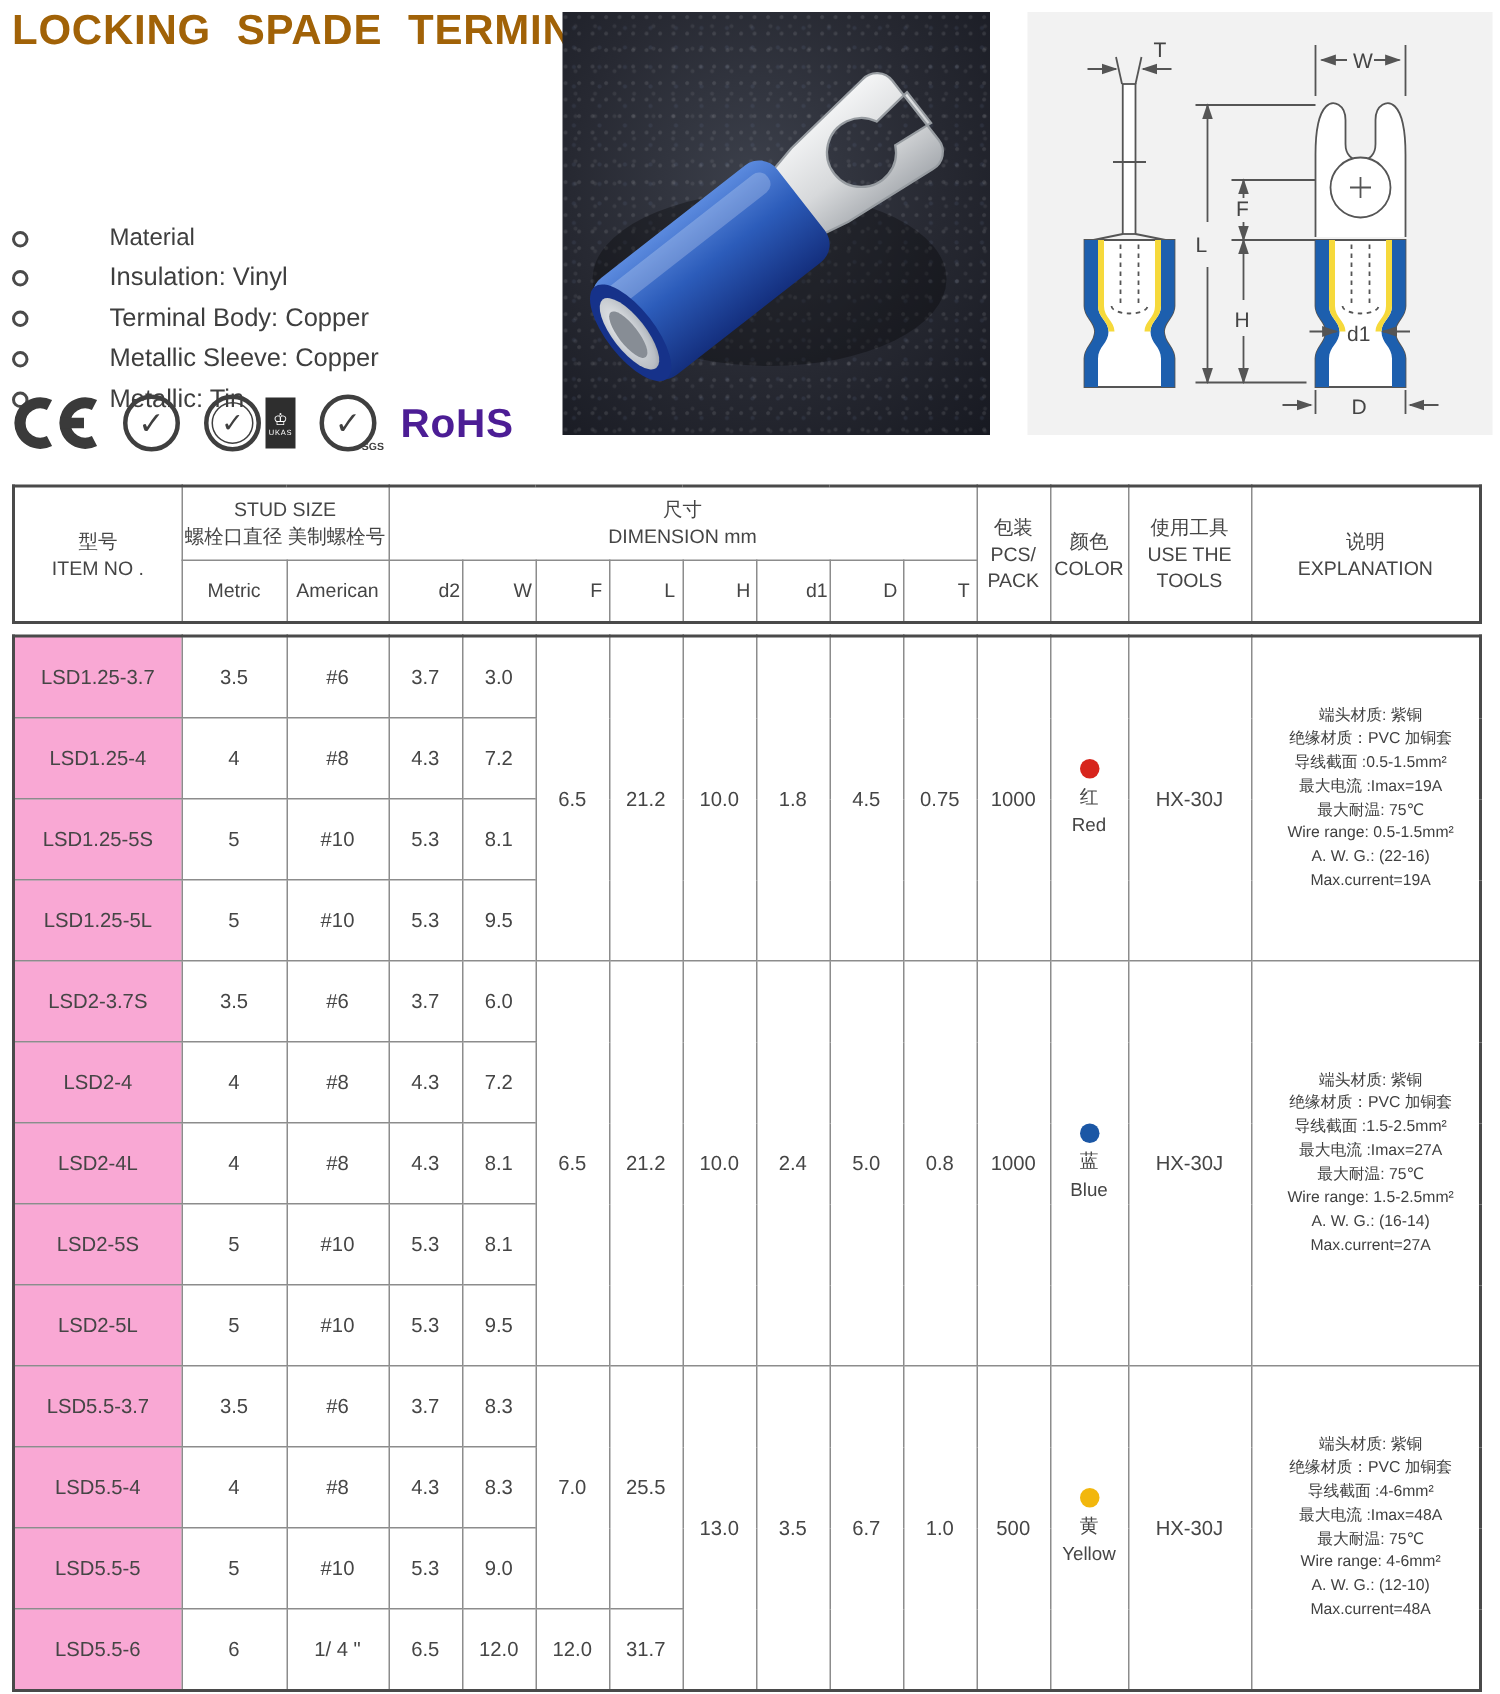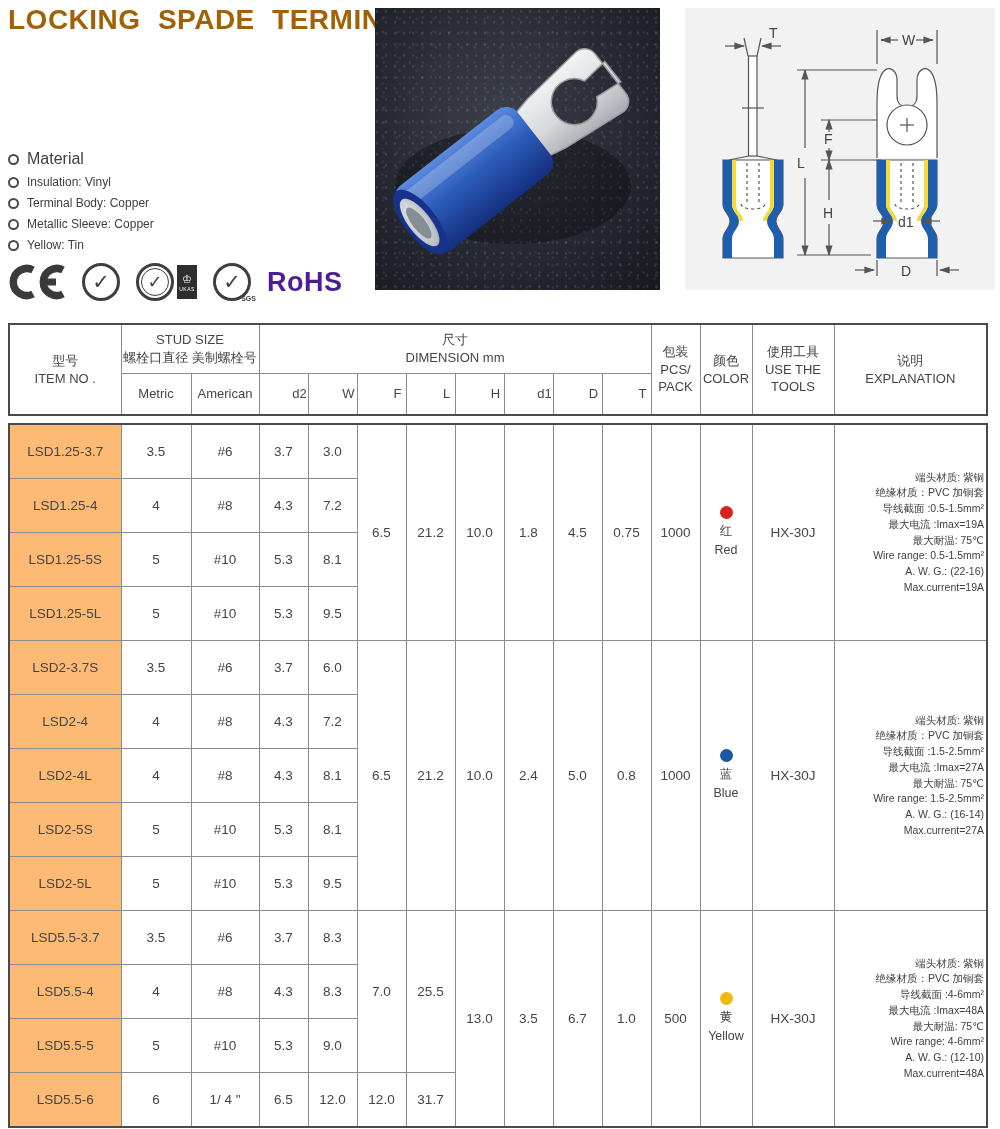--- a/index.html
+++ b/index.html
@@ -2,24 +2,24 @@
 <html><head>
 <meta charset="utf-8">
 <style>
   html,body{margin:0;padding:0;}
   body{width:1000px;height:1129px;position:relative;background:#fff;
        font-family:"Liberation Sans","DejaVu Sans",sans-serif;color:#3e3e3e;overflow:hidden;}
   .abs{position:absolute;}
   
   .title{left:8px;top:4px;font-size:28px;font-weight:700;letter-spacing:.5px;word-spacing:9px;color:#a16207;}
   .mat{left:8px;top:150px;}
-  .mat-row{display:flex;align-items:center;margin-bottom:7px;}
+  .mat-row{display:flex;align-items:center;margin-bottom:7px;gap:46px;}
   .ring{width:7px;height:7px;border:2px solid #4a4a4a;border-radius:50%;margin-right:8px;flex:0 0 auto;}
   .mat-head{font-size:16px;}
-  .mat-item{font-size:12px;}
+  .mat-item{font-size:17px;}
   
   .certs{left:8px;top:260px;display:flex;align-items:center;gap:16px;height:44px;}
   .badge{width:38px;height:38px;border:3px solid #3f3f3f;border-radius:50%;display:flex;align-items:center;justify-content:center;
          font-size:21px;font-weight:700;color:#3f3f3f;box-sizing:border-box;position:relative;}
   .badge .inner{width:26px;height:26px;border:1.5px solid #3f3f3f;border-radius:50%;display:flex;align-items:center;justify-content:center;font-size:18px;}
   .ukas{width:20px;height:34px;background:#2e2e2e;color:#fff;display:flex;flex-direction:column;align-items:center;justify-content:center;font-size:11px;margin-left:3px;}
   .ukas small{font-size:5px;letter-spacing:.5px;}
   .sgs-wrap{position:relative;}
   .sgs-txt{position:absolute;right:-8px;bottom:-4px;font-size:7px;font-weight:700;color:#3f3f3f;}
   .rohs{font-size:27px;font-weight:800;color:#4c1d95;letter-spacing:.5px;}
@@ -39,22 +39,22 @@
   .tbody-tbl{top:423px;}
   table{border:2px solid #4a4a4a;}
   td{border:1px solid #8c8c8c;text-align:center;vertical-align:middle;font-size:13.5px;color:#454545;padding:0;}
   .pre{white-space:pre-line;}
   .thead-tbl td{font-size:13px;line-height:1.35;}
   .thead-tbl .r1 td{height:48px;}
   .thead-tbl .r2 td{height:40px;margin-left:39px;}
   .stud-cell{font-size:11.5px;}
   .dim-cell{font-size:14px;padding-left:32px;}
   .tbody-tbl td{height:53px;}
-  .item-cell{background:#fdba74;}
-  .expl-cell{font-size:10.5px;text-align:right;padding:4px 2px 4px 9px;line-height:1.5;color:#3f3f3f;}
+  .item-cell{background:#f9a8d4;}
+  .expl-cell{font-size:10.5px;text-align:center;padding:4px 2px 4px 9px;line-height:1.5;color:#3f3f3f;}
   .dot{width:13px;height:13px;border-radius:50%;margin:0 auto 3px;}
   .color-cell div{line-height:1.45;font-size:12.5px;}
 </style>
 </head>
 <body>
 
 <div class="abs title">LOCKING  SPADE  TERMINALS</div>
 
 <div class="abs mat">
   <div class="mat-row">
@@ -68,21 +68,21 @@
   <div class="mat-row">
     <span class="ring"></span>
     <span class="mat-item">Terminal Body: Copper</span>
   </div>
   <div class="mat-row">
     <span class="ring"></span>
     <span class="mat-item">Metallic Sleeve: Copper</span>
   </div>
   <div class="mat-row">
     <span class="ring"></span>
-    <span class="mat-item">Yellow: Tin</span>
+    <span class="mat-item">Metallic: Tin</span>
   </div>
 </div>
 
 <div class="abs certs">
   <svg width="58" height="38" viewBox="0 0 58 38">
     <path d="M 25 7 A 13.5 13.5 0 1 0 25 31" fill="none" stroke="#3a3a3a" stroke-width="7.5"></path>
     <path d="M 55 7 A 13.5 13.5 0 1 0 55 31" fill="none" stroke="#3a3a3a" stroke-width="7.5"></path>
     <rect x="33" y="15.5" width="15" height="7" fill="#3a3a3a"></rect>
   </svg>
   <div class="badge">✓</div>

